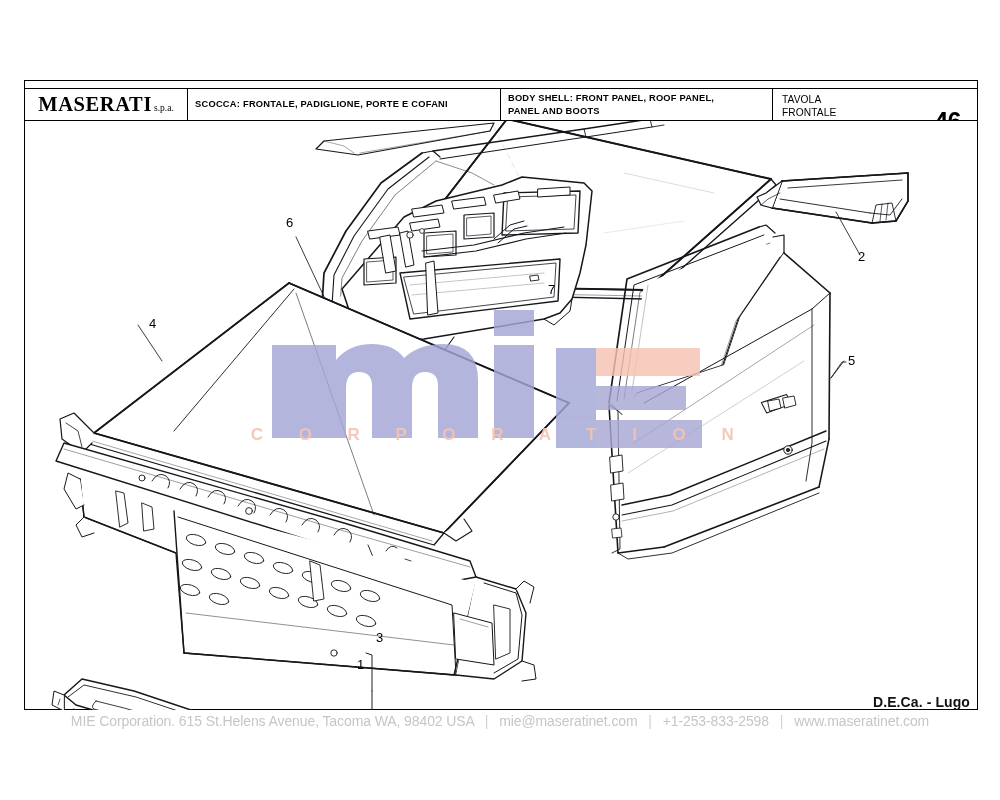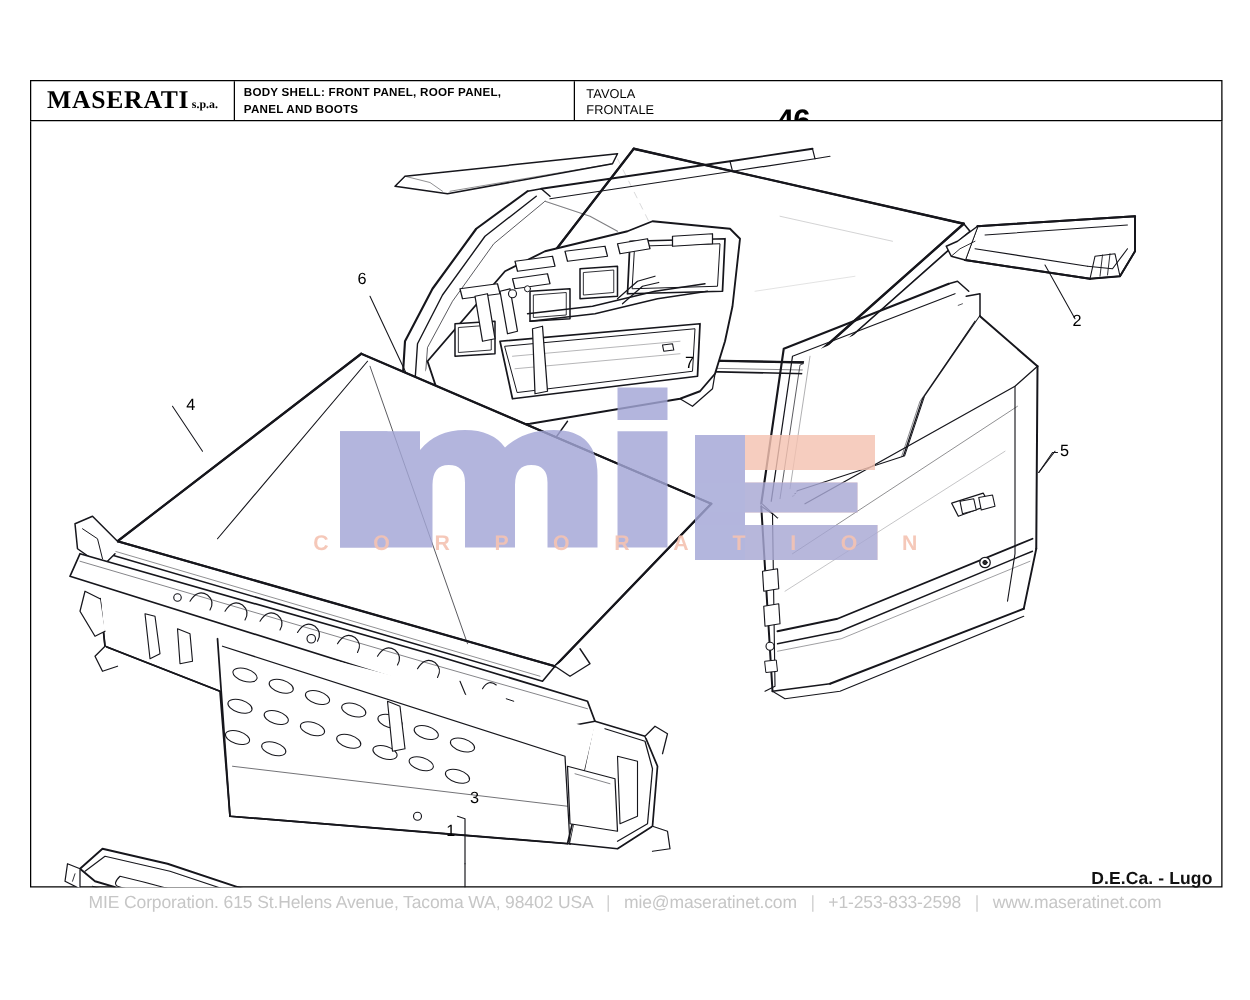--- a/index.html
+++ b/index.html
@@ -30,21 +30,21 @@
     height: 630px;
     border: 1.6px solid #000;
     box-sizing: border-box;
     background: #fff;
   }
 
   
   #titleblock {
     position: absolute;
     left: 24px;
-    top: 64px;
+    top: 88px;
     width: 954px;
     height: 33px;
     display: flex;
     box-sizing: border-box;
     border: 1.6px solid #000;
     background: #fff;
     z-index: 6;
   }
   .tb-cell {
     box-sizing: border-box;
@@ -69,21 +69,21 @@
   .brand-main {
     font-family: "Liberation Serif", serif;
     font-weight: bold;
     font-size: 20.5px;
     letter-spacing: 0.6px;
     color: #000;
     line-height: 1;
   }
   .brand-sub {
     font-family: "Liberation Serif", serif;
-    font-weight: bold;
+    font-weight: normal;
     font-size: 9.5px;
     margin-left: 2px;
     color: #000;
     line-height: 1;
   }
 
   #cell-title-it {
     width: 313px;
   }
   .title-it {
@@ -503,20 +503,23 @@
 
   <div id="titleblock">
 
     <div class="tb-cell" id="cell-brand">
       <span class="brand-wrap">
         <span class="brand-main">MASERATI</span>
         <span class="brand-sub">s.p.a.</span>
       </span>
     </div>
 
+    <div class="tb-cell" id="cell-title-it">
+      <div class="title-it">SCOCCA: FRONTALE, PADIGLIONE, PORTE E COFANI</div>
+    </div>
 
     <div class="tb-cell" id="cell-title-en">
       <div class="title-en">
         <div>BODY SHELL: FRONT PANEL, ROOF PANEL,</div>
         <div>PANEL AND BOOTS</div>
       </div>
     </div>
 
     <div class="tb-cell" id="cell-drawing">
       <div class="draw-labels">

